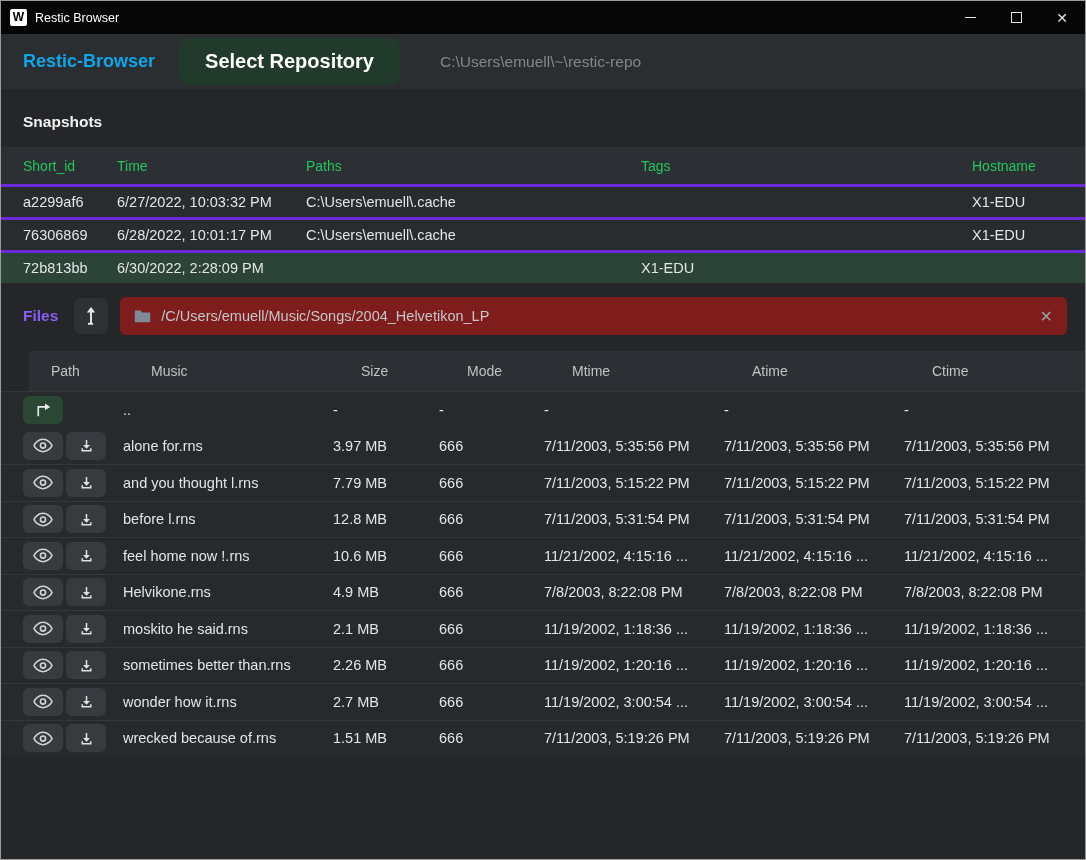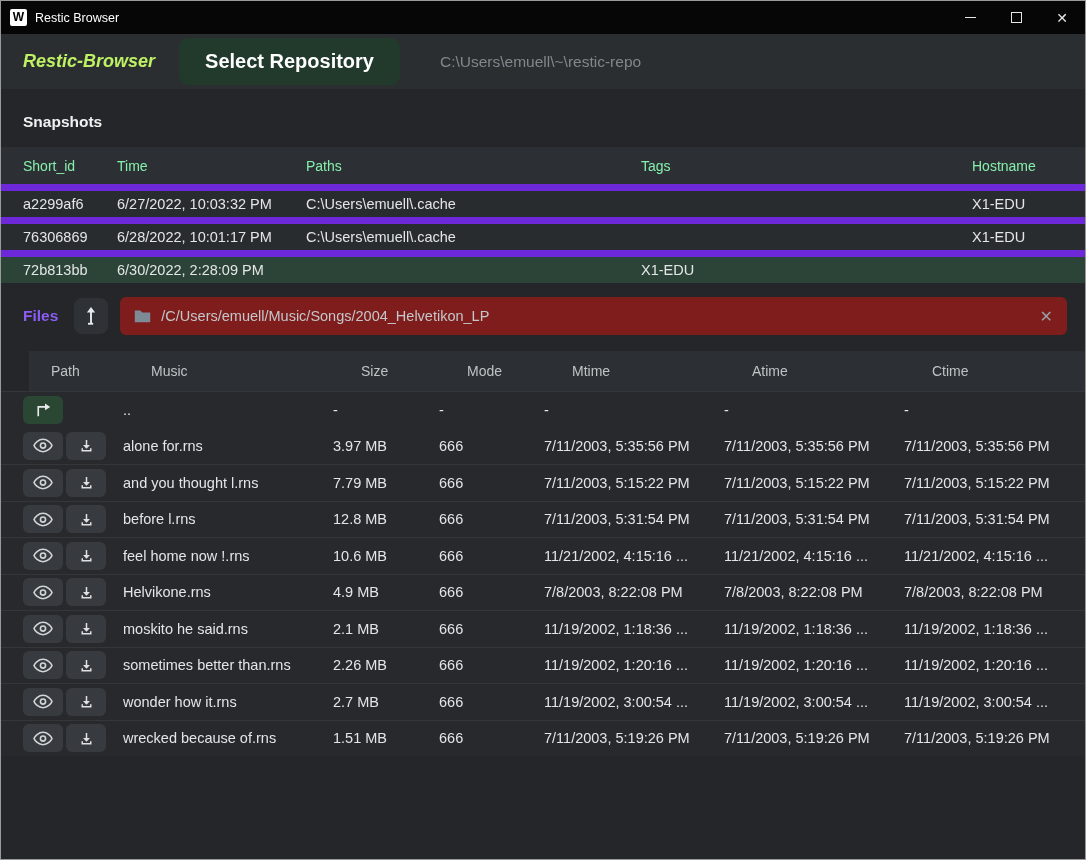--- a/index.html
+++ b/index.html
@@ -16,33 +16,33 @@
   .titlebar-title { color:#ffffff; font-size:12.5px; margin-left:8px; }
   .titlebar-spacer { flex:1; }
   .tb-btn { width:46px; height:33px; display:flex; align-items:center; justify-content:center;
             background:transparent; border:none; cursor:default; }
   .min-glyph { width:11px; height:0; border-top:1.5px solid #e6e6e6; display:block; }
   .max-glyph { width:11px; height:11px; border:1.5px solid #e6e6e6; display:block; }
   .close-glyph { color:#e6e6e6; font-size:14px; line-height:1; }
 
   
   .toolbar { flex:0 0 55px; background:#2b2e31; display:flex; align-items:center; padding:0 22px; }
-  .app-name { color:#bef264; font-size:18px; font-weight:bold;font-style:italic; }
+  .app-name { color:#0ea5e9; font-size:18px; font-weight:bold; }
   .select-repo-btn { margin-left:24px; background:#213a2b; color:#ffffff; font-weight:bold;
                      font-size:20px; padding:12px 26px; border-radius:9px; border:none;
                      font-family:inherit; }
   .repo-path { margin-left:40px; color:#82878d; font-size:15.5px; flex:1; white-space:nowrap;
                overflow:hidden; }
 
   
   .section-title { color:#f0f1f1; font-weight:bold; font-size:15.5px; padding:24px 22px 16px; }
   .snap-grid { display:grid; grid-template-columns:94px 189px 335px 331px 1fr;
                padding:0 22px; align-items:center; }
-  .snap-header { height:37px; background:#2c2f33; color:#86efac; font-size:14px; }
-  .snap-row { height:33px; background:#292c2f; border-top:7px solid #6d28d9;
+  .snap-header { height:37px; background:#2c2f33; color:#22c55e; font-size:14px; }
+  .snap-row { height:33px; background:#292c2f; border-top:3px solid #6d28d9;
               color:#e3e5e6; font-size:14.5px; }
   .snap-row:first-of-type { border-top:none; }
   .snap-row.selected { background:#2b4437; }
   .cell { white-space:nowrap; overflow:hidden; text-overflow:ellipsis; }
 
   
   .files-bar { display:flex; align-items:center; padding:14px 18px 10px 22px; }
   .files-label { font-weight:bold; font-size:15.5px; color:#8b5cf6; }
   .updir-btn { width:34px; height:36px; background:#2e3236; border-radius:8px; border:none;
                display:flex; align-items:center; justify-content:center; margin-left:16px; }

